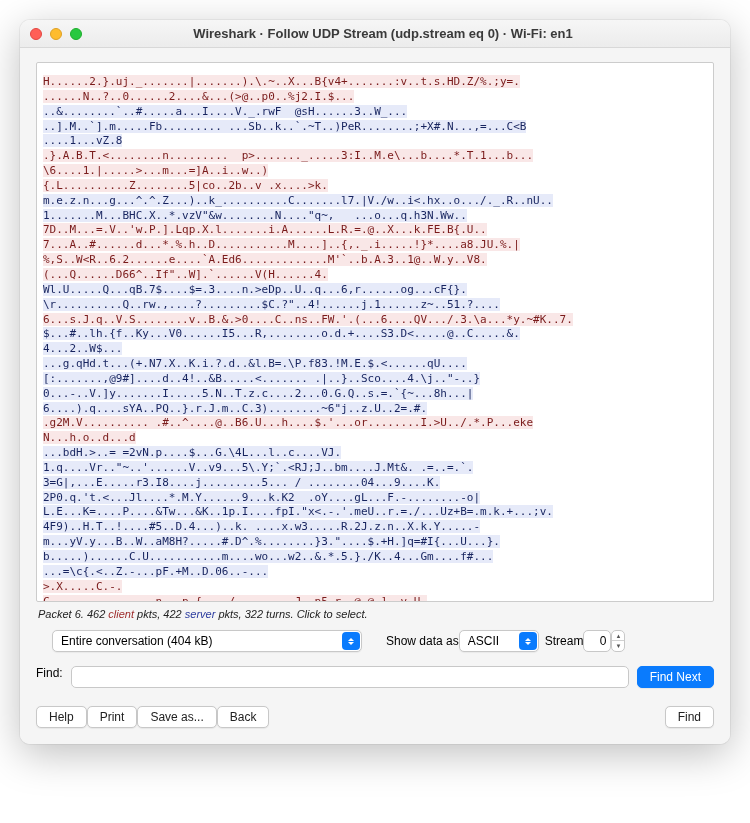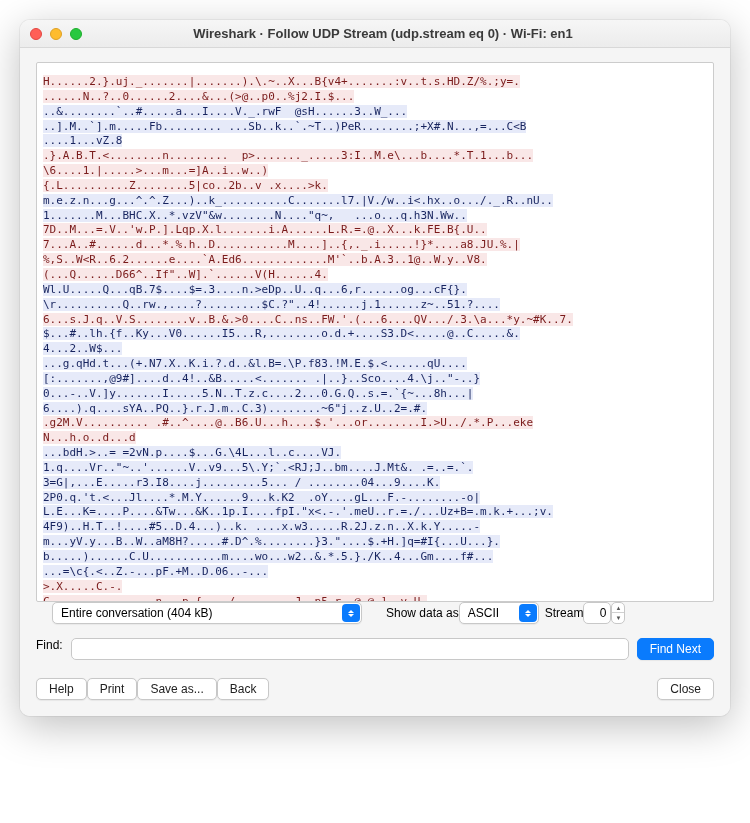--- a/index.html
+++ b/index.html
@@ -237,20 +237,23 @@
 2P0.q.'t.&lt;...Jl....*.M.Y......9...k.K2  .oY....gL...F.-........-o|
 L.E...K=....P....&amp;Tw...&amp;K..1p.I....fpI."x&lt;.-.'.meU..r.=./...Uz+B=.m.k.+...;v.
 4F9)..H.T..!....#5..D.4...)..k. ....x.w3.....R.2J.z.n..X.k.Y.....-
 m...yV.y...B..W..aM8H?.....#.D^.%........}3."....$.+H.]q=#I{...U...}.
 b.....)......C.U...........m....wo...w2..&amp;.*.5.}./K..4...Gm....f#...
 ...=\c{.&lt;..Z.-...pF.+M..D.06..-...</span><span class="seg-client">
 &gt;.X.....C.-.
 C......  ........n...p.{..../.........J..p5.r..@.@.]..v.U.
 </span></div>
 
+    <div class="status-line">
+      <span>Packet 6. 462 </span><span class="client-word">client</span><span> pkts, 422 </span><span class="server-word">server</span><span> pkts, 322 turns. Click to select.</span>
+    </div>
 
     <div class="controls-row">
       <div class="select-wrap">
         <div class="mac-select conv-select">Entire conversation (404 kB)</div>
         <div class="select-caret"></div>
       </div>
       <span class="label-text" style="margin-left:24px">Show data as</span>
       <div class="select-wrap">
         <div class="mac-select ascii-select">ASCII</div>
         <div class="select-caret"></div>
@@ -268,17 +271,17 @@
       <input class="find-input" value="" style="">
       <button class="btn btn-primary">Find Next</button>
     </div>
 
     <div class="button-row">
       <button class="btn">Help</button>
       <button class="btn">Print</button>
       <button class="btn">Save as...</button>
       <button class="btn">Back</button>
       <div class="gap"></div>
-      <button class="btn">Close</button>
+      <button class="btn">Find</button>
     </div>
 
   </div>
 </div>
 
 </body></html>

